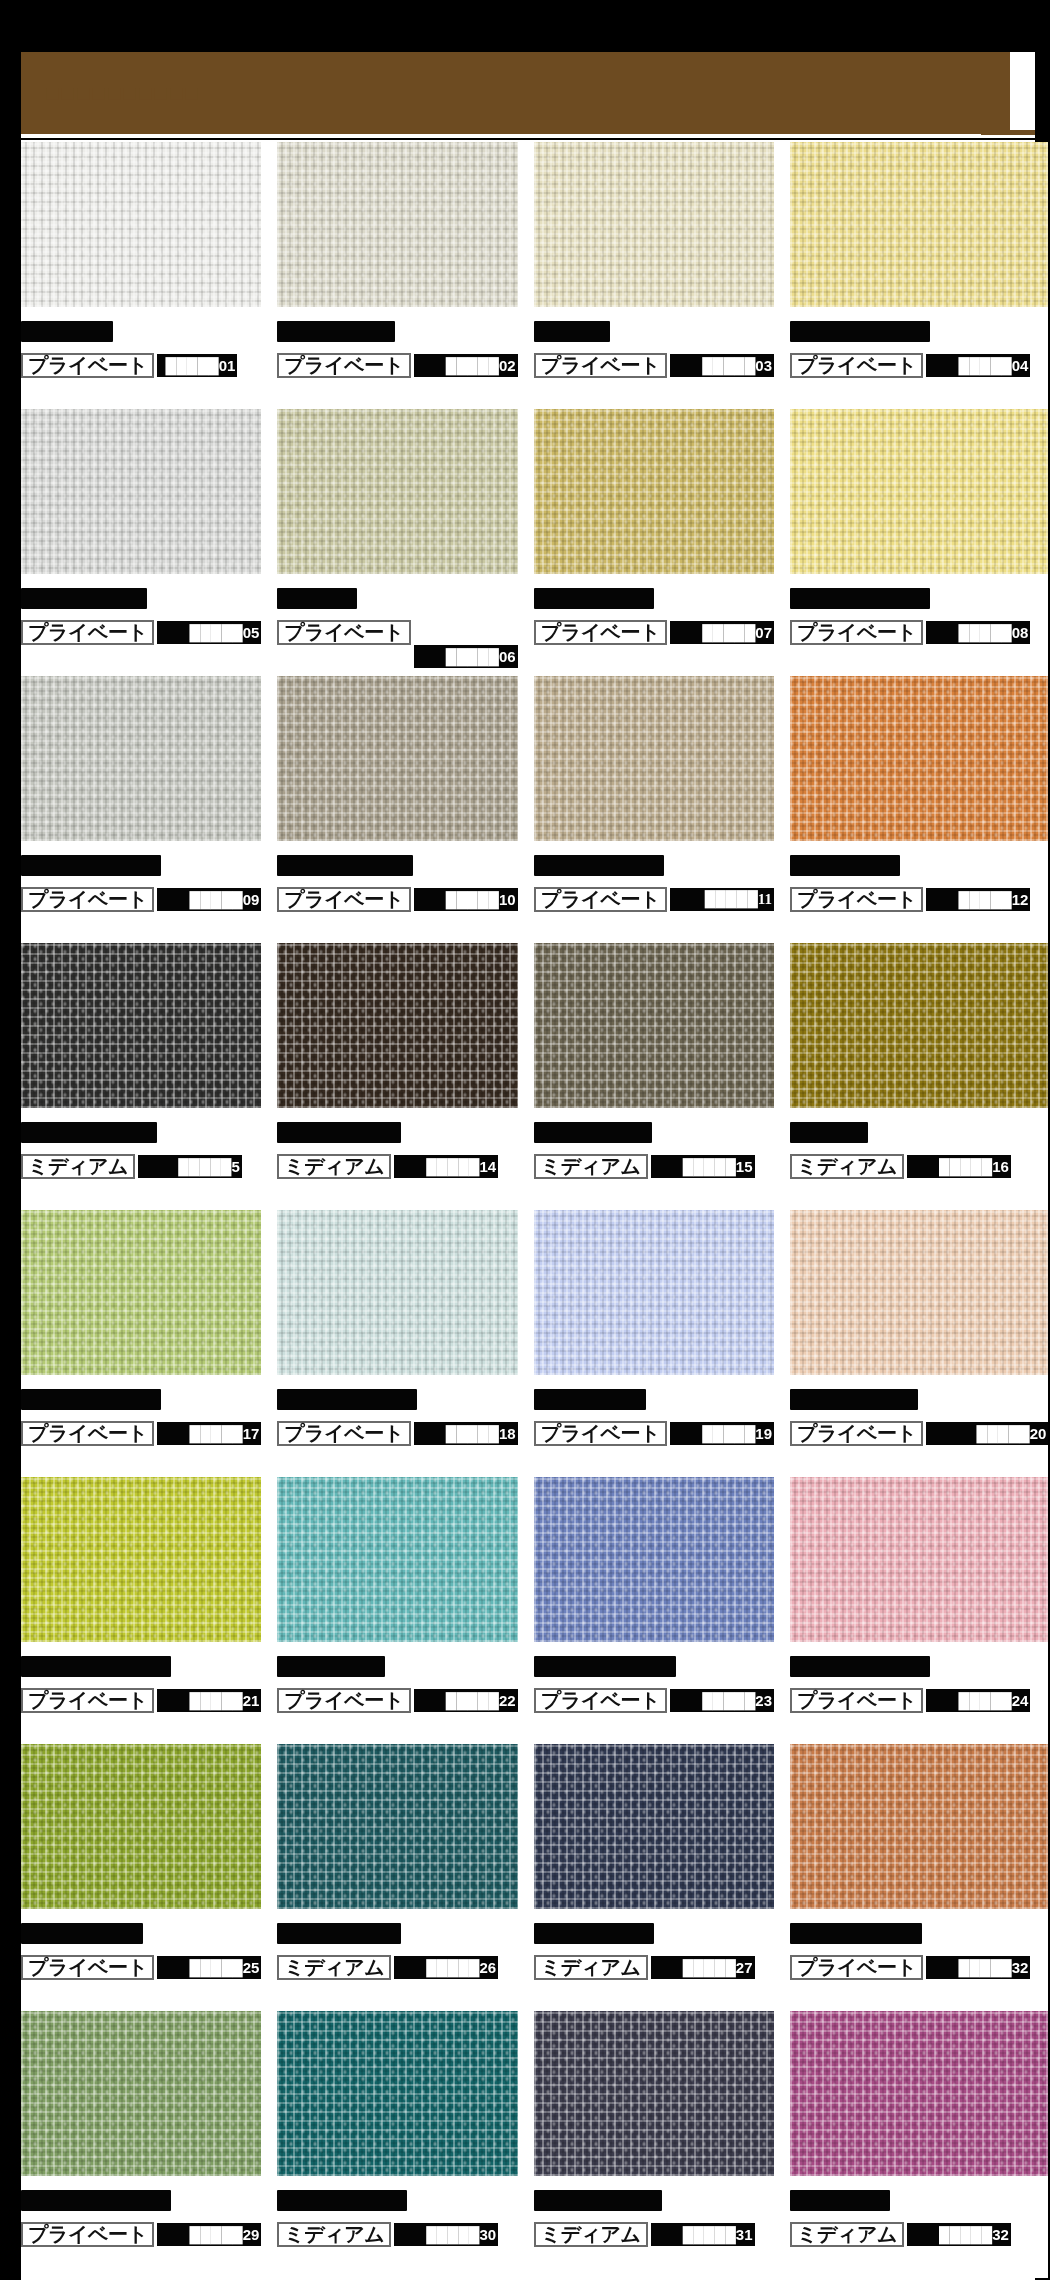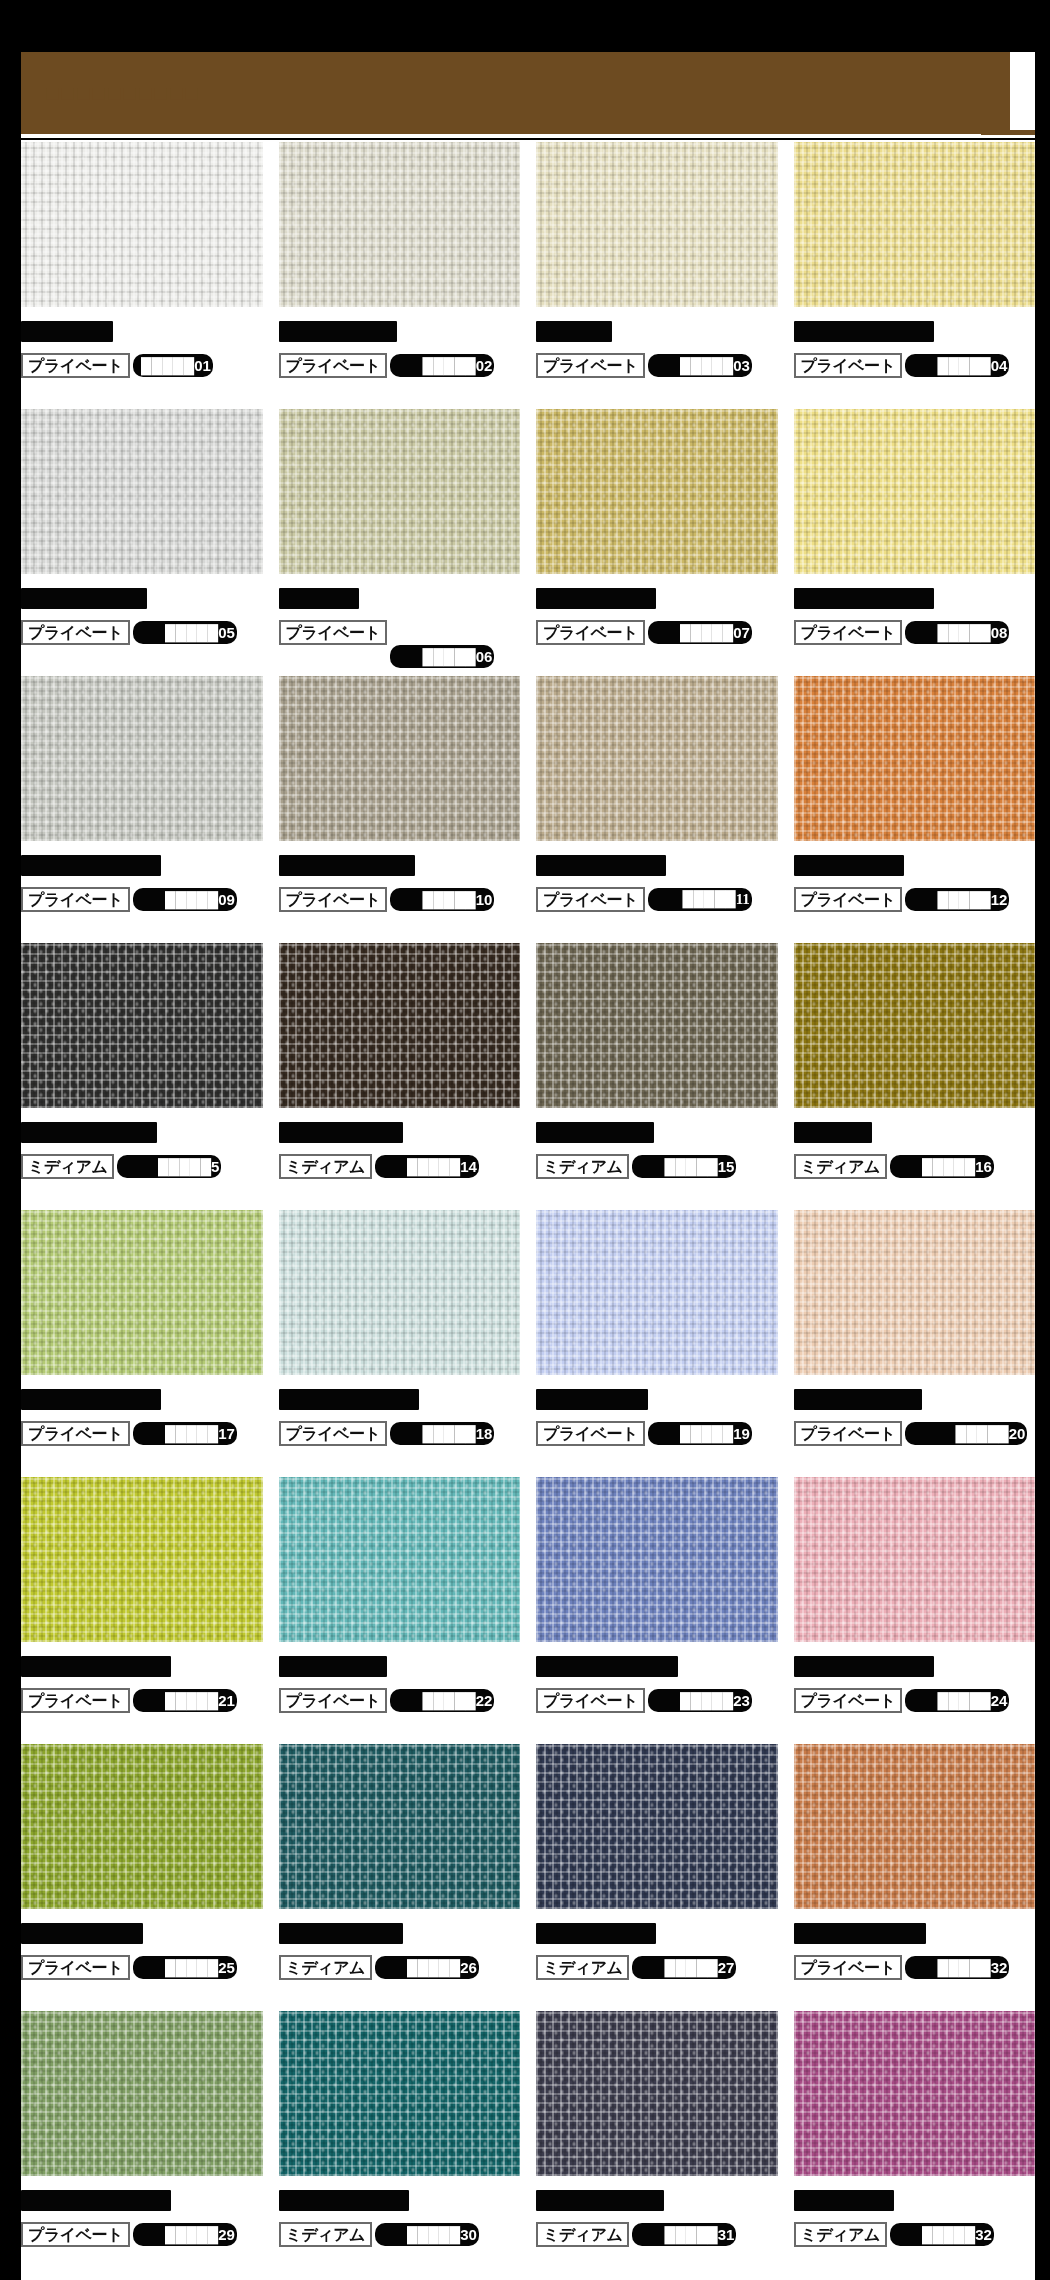--- a/index.html
+++ b/index.html
@@ -144,41 +144,40 @@
     align-items: center;
     gap: 0px;
     white-space: nowrap;
   }
   .badge {
     flex: 0 0 auto;
     display: inline-block;
     border: 2px solid #6a6a6a;
     background: #ffffff;
     color: #111111;
-    font-size: 16px;
+    font-size: 20px;
     font-weight: bold;
     line-height: 21px;
     height: 25px;
     padding: 0 5px;
     letter-spacing: -0.5px;
   }
   .code {
     flex: 0 0 auto;
     display: inline-block;
     height: 23px;
     margin-left: 3px;
     background: #050505;
     color: #ffffff;
     font-size: 15px;
     font-weight: bold;
     line-height: 23px;
     text-align: right;
     padding-right: 2px;
     overflow: hidden;
-    border-radius: 10px;
   }
 </style>
 </head>
 <body>
 
 <div class="page">
 
   <div class="header-wrap">
     <div class="header-bar">
       <div class="header-title">■■■■■■■■■■</div>

